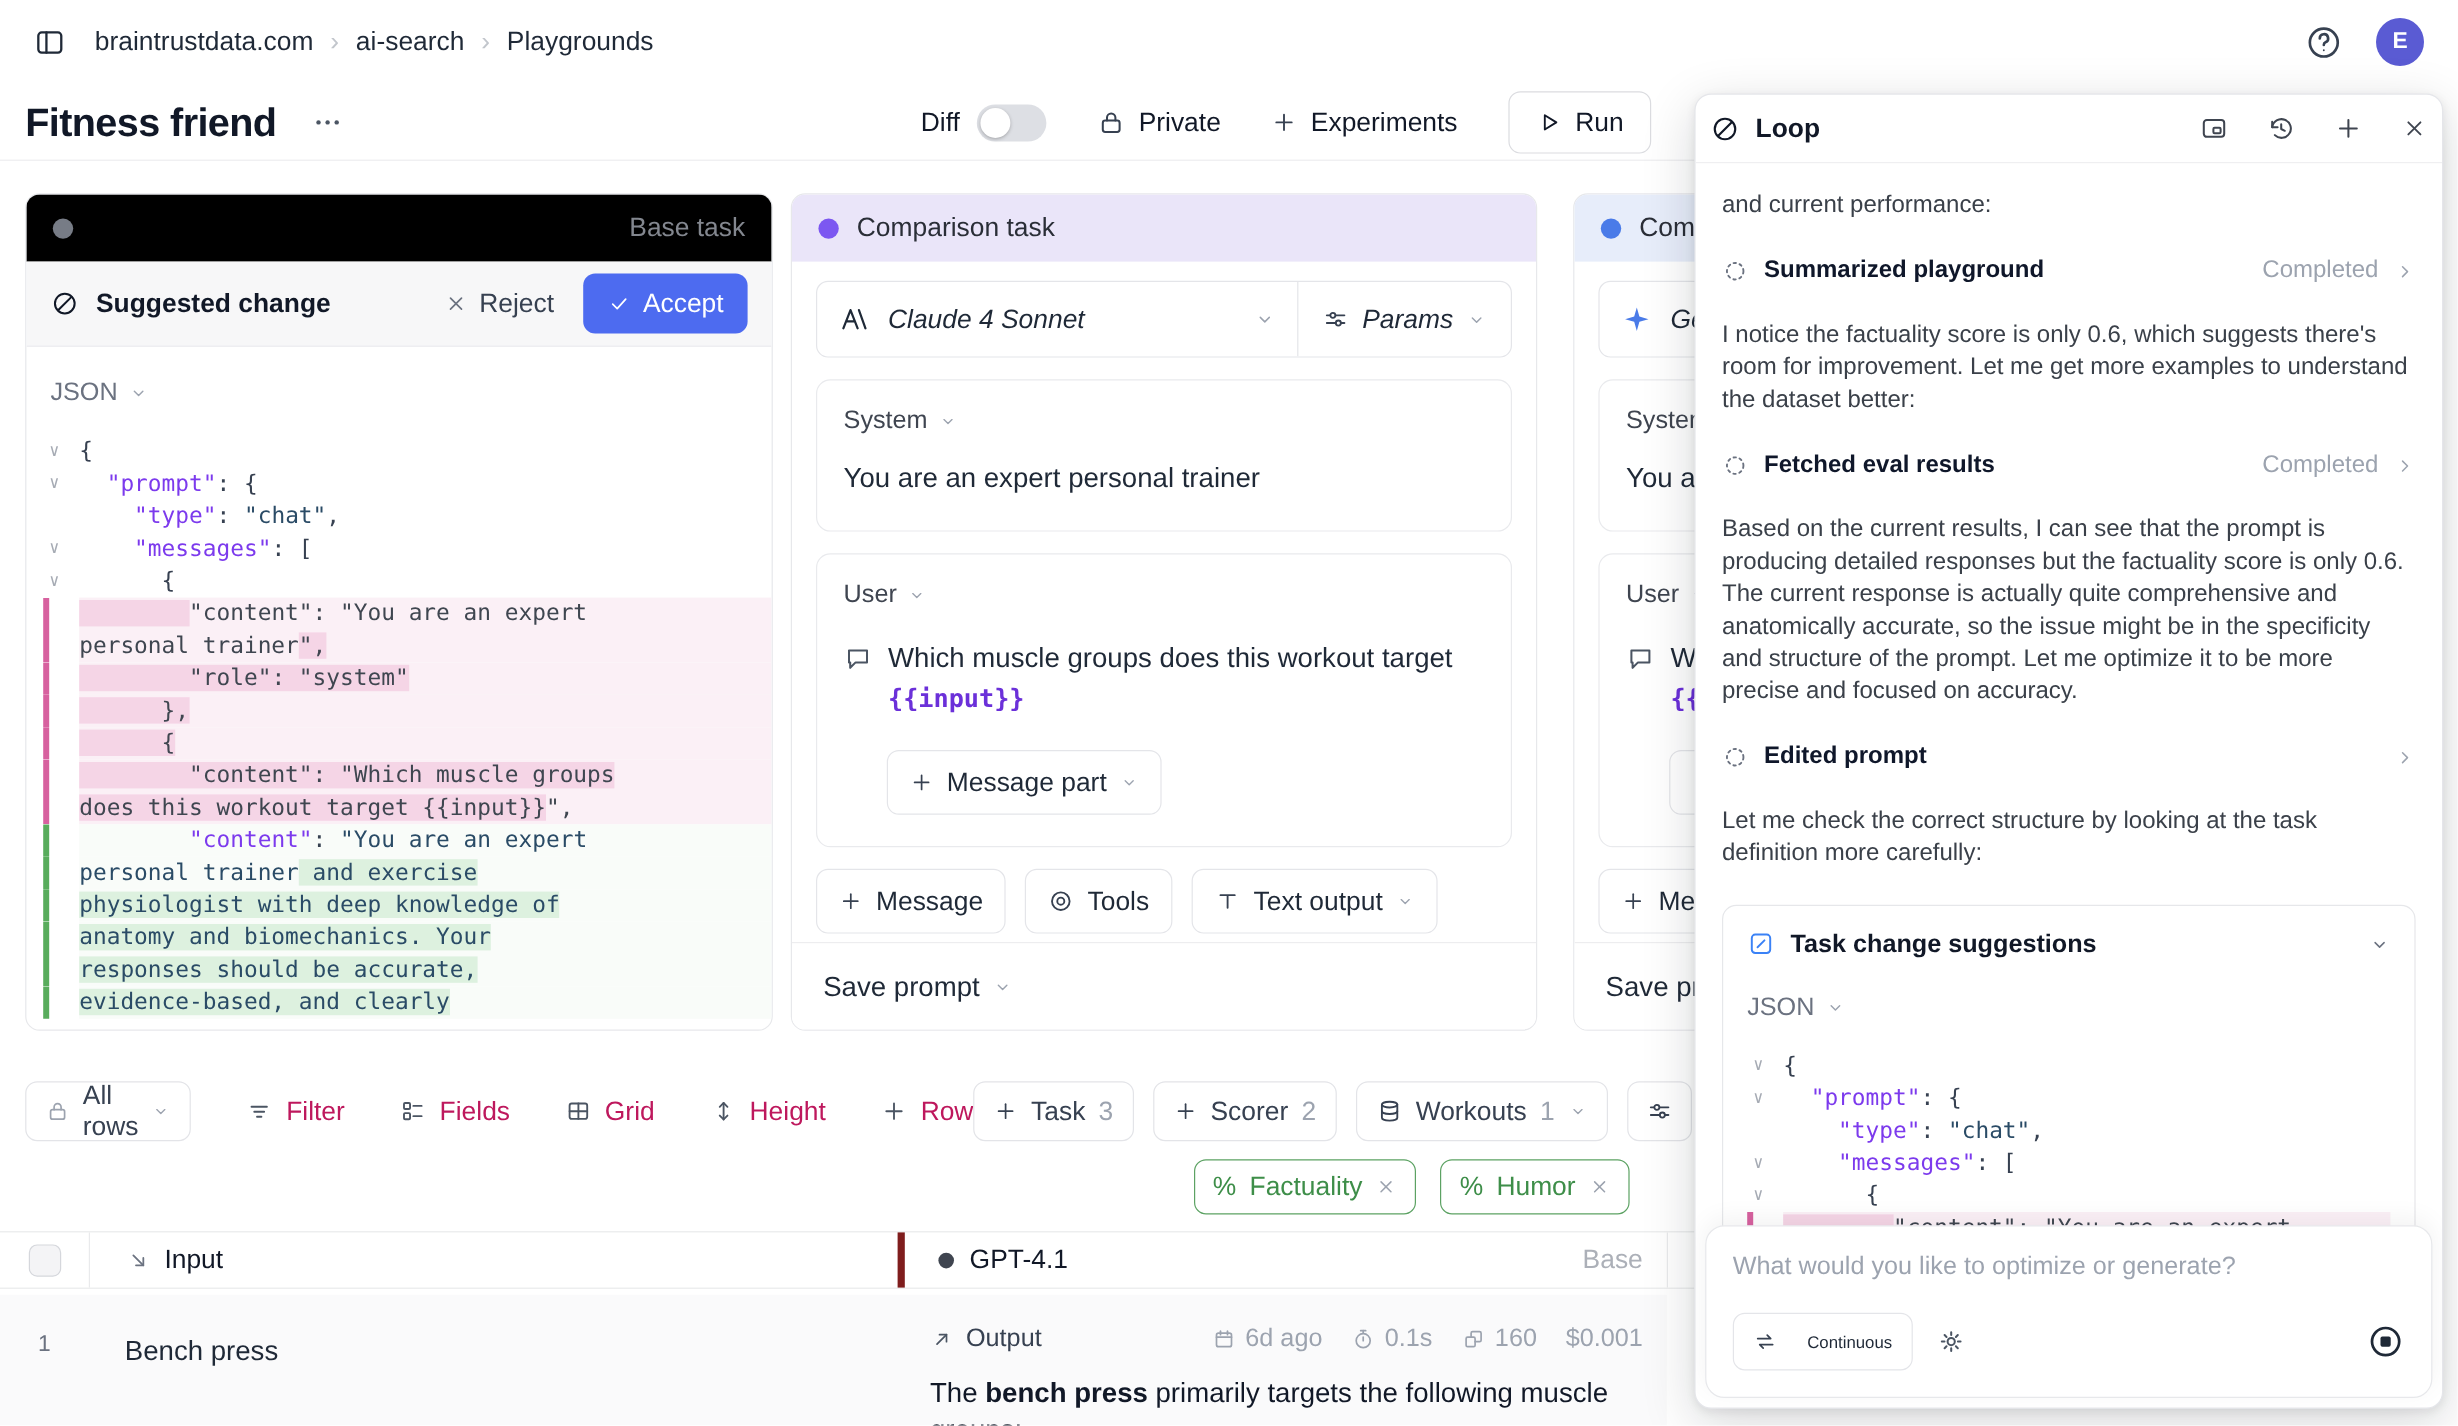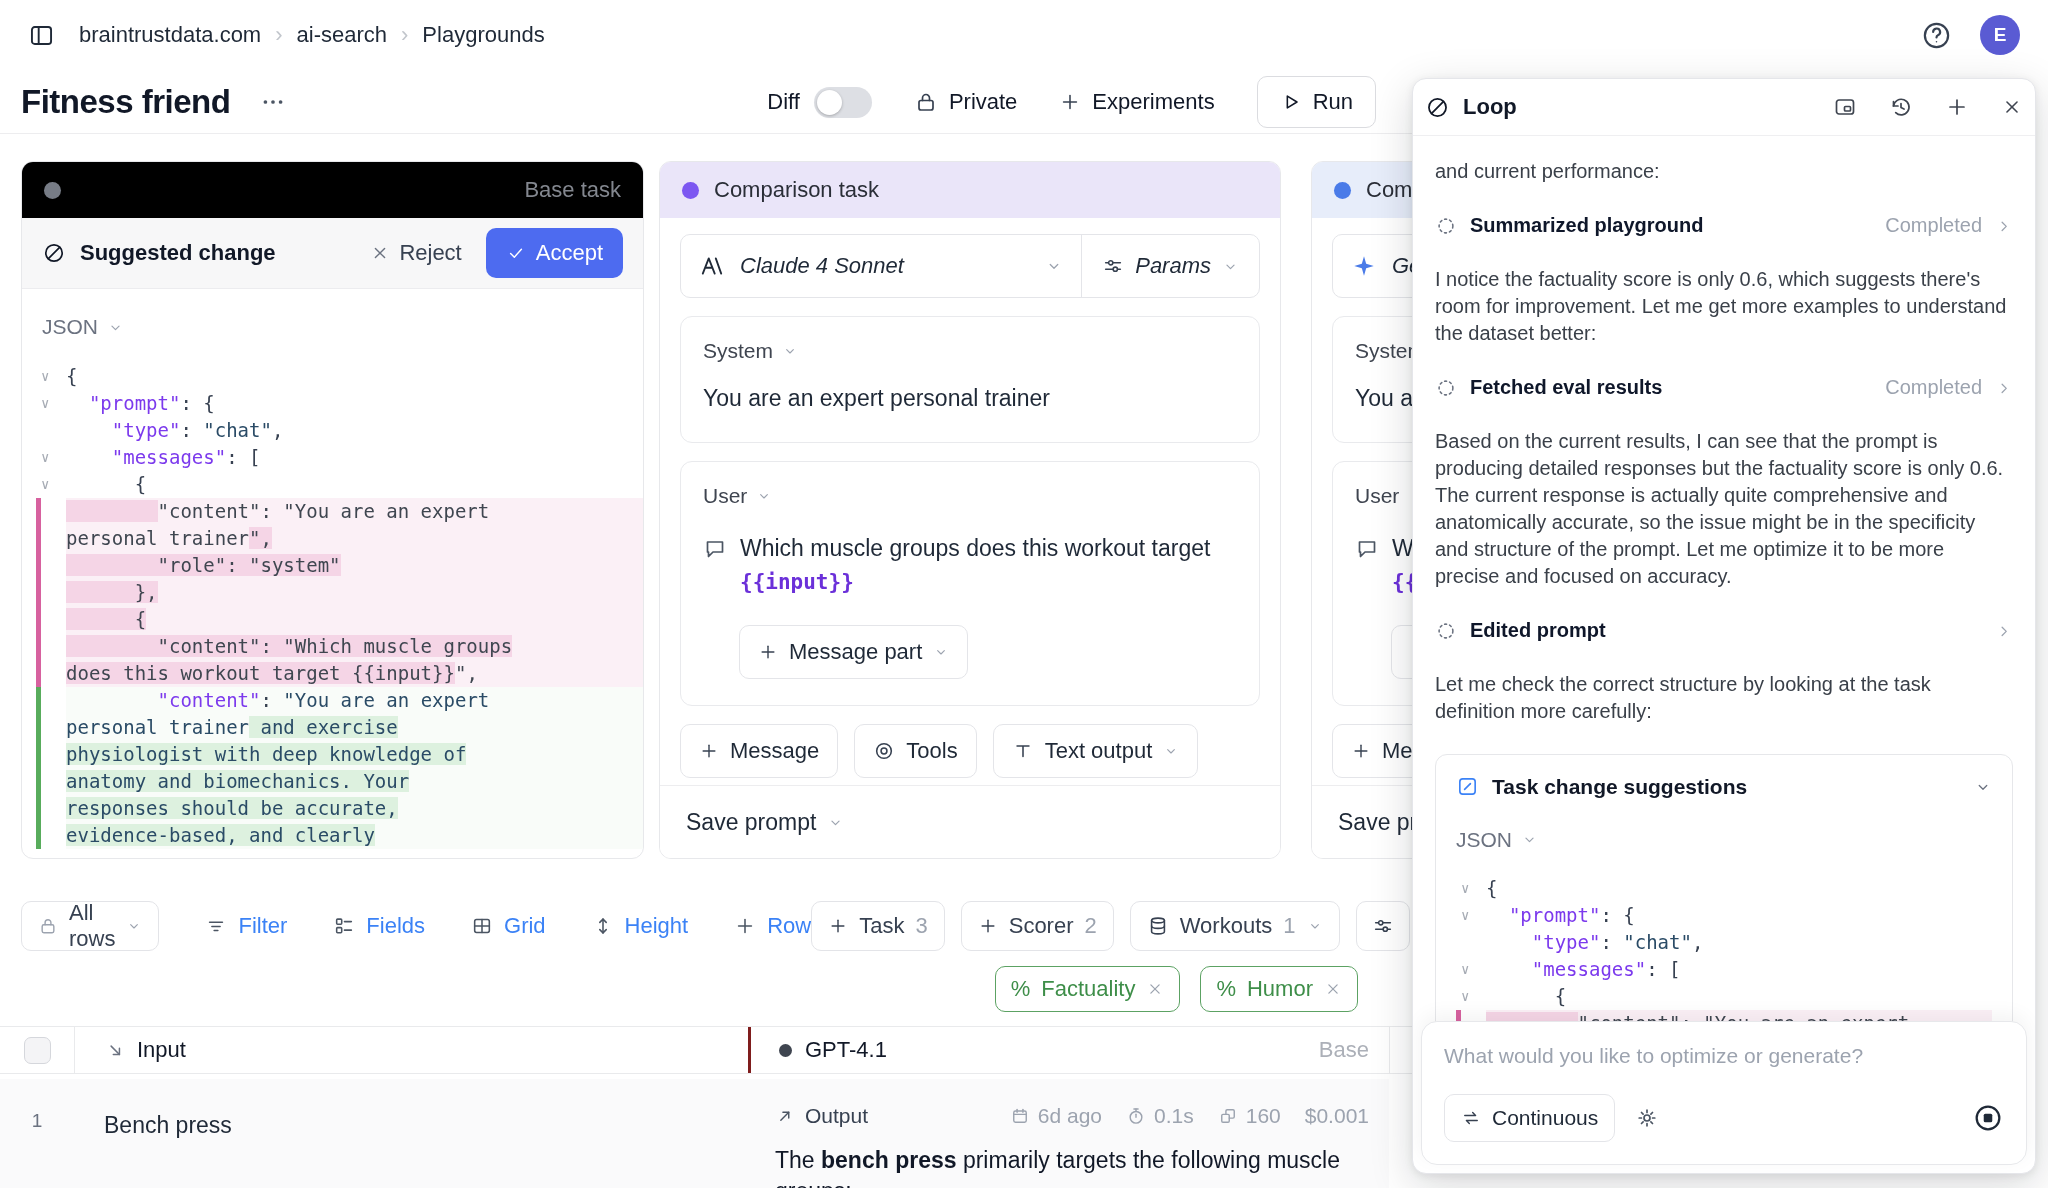--- a/index.html
+++ b/index.html
@@ -100,45 +100,45 @@
   .step-status{margin-left:auto;color:#9CA3AF;font-size:20px;}
   .loop-card{border:1px solid #E6E7EA;border-radius:12px;margin-top:29px;padding:18px 20px;}
   .loop-card-head{display:flex;align-items:center;gap:13px;}
   .loop-card-title{font-size:21px;font-weight:700;color:#111827;}
   .loop-card-head .chev{margin-left:auto;color:#6B7280;}
   .loop-card .json-label{margin:26px 0 22px 0;}
   .loop-input{position:absolute;left:8px;right:8px;bottom:8px;background:#fff;border:1px solid #E7E8EB;border-radius:16px;box-shadow:0 -6px 20px rgba(15,18,25,.05);padding:22px;z-index:5;}
   .loop-input input{border:none;outline:none;width:100%;font-family:"Liberation Sans",sans-serif;font-size:21px;color:#1F2937;padding:0;background:transparent;}
   .loop-input input::placeholder{color:#9CA3AF;}
   .input-actions{display:flex;align-items:center;margin-top:26px;}
-  .continuous-btn{display:inline-flex;align-items:center;gap:11px;border:1px solid #E4E5E9;border-radius:10px;height:46px;padding:0 16px;font-size:21px;color:#1F2937;background:#fff;}
+  .continuous-btn{display:inline-flex;align-items:center;gap:25px;border:1px solid #E4E5E9;border-radius:10px;height:46px;padding:0 16px;font-size:14px;color:#1F2937;background:#fff;}
   .gear{margin-left:20px;color:#4B5563;}
   .stop{margin-left:auto;color:#1F2937;}
 
   
   #controls{position:absolute;left:21px;top:901px;width:1350px;display:flex;align-items:center;}
   .allrows-btn{display:inline-flex;align-items:center;gap:11px;border:1px solid #E3E4E8;border-radius:10px;height:48px;padding:0 16px;font-size:22px;color:#374151;background:#fff;}
-  .ctl{display:flex;align-items:center;gap:11px;margin-left:46px;font-size:22px;color:#3b82f6;}
+  .ctl{display:flex;align-items:center;gap:11px;margin-left:46px;font-size:22px;color:#be185d;}
   .ctl .ic{color:#4B5563;}
   .ctl-right{margin-left:auto;display:flex;align-items:center;gap:16px;}
   .pill-btn{display:inline-flex;align-items:center;gap:11px;border:1px solid #E3E4E8;border-radius:10px;height:48px;padding:0 16px;font-size:22px;color:#374151;background:#fff;}
   .count{color:#9CA3AF;}
   .icon-btn{width:52px;height:48px;border:1px solid #E3E4E8;border-radius:10px;display:flex;align-items:center;justify-content:center;color:#374151;background:#fff;}
 
   
   #badges{position:absolute;left:0;top:966px;width:1358px;display:flex;justify-content:flex-end;gap:20px;}
   .badge{display:flex;align-items:center;gap:11px;border:1.5px solid #5CA263;border-radius:10px;height:46px;padding:0 15px;color:#3E8E49;font-size:22px;font-weight:500;box-sizing:border-box;background:#fff;}
   .badge .x{color:#9CA3AF;}
 
   
   #thead{position:absolute;left:0;top:1026px;width:1412px;height:48px;border-top:1px solid #E9EAEC;border-bottom:1px solid #E9EAEC;display:flex;align-items:stretch;box-sizing:border-box;background:#fff;}
   .th-check{width:74px;border-right:1px solid #E9EAEC;display:flex;align-items:center;justify-content:center;}
   .checkbox{width:27px;height:27px;border:1.5px solid #D5D7DC;border-radius:7px;background:#F4F4F6;box-sizing:border-box;}
   .th-input{width:673px;display:flex;align-items:center;gap:11px;padding-left:30px;font-size:22px;color:#111827;box-sizing:border-box;}
-  .th-model{width:642px;border-left:3px solid #7f1d1d;border-right:1px solid #E9EAEC;display:flex;align-items:center;gap:13px;padding:0 20px 0 28px;font-size:22px;color:#111827;box-sizing:border-box;}
+  .th-model{width:642px;border-left:6px solid #7f1d1d;border-right:1px solid #E9EAEC;display:flex;align-items:center;gap:13px;padding:0 20px 0 28px;font-size:22px;color:#111827;box-sizing:border-box;}
   .mdot{width:13px;height:13px;border-radius:50%;background:#3F4550;}
   .base-label{margin-left:auto;color:#ACB0B8;}
   #trow{position:absolute;left:0;top:1079px;width:1389px;height:109px;background:#FAFAFB;display:flex;}
   .td-num{width:74px;padding-top:31px;text-align:center;color:#6B7280;font-size:19px;box-sizing:border-box;}
   .td-input{width:673px;padding:33px 0 0 30px;font-size:23px;color:#1F2937;box-sizing:border-box;}
   .td-out{width:642px;padding:25px 20px 0 28px;box-sizing:border-box;}
   .out-head{display:flex;align-items:center;gap:10px;font-size:21px;color:#374151;}
   .out-head .lbl{font-weight:500;}
   .out-stats{margin-left:auto;display:flex;align-items:center;gap:24px;color:#9CA3AF;font-size:21px;}
   .stat{display:flex;align-items:center;gap:8px;}

